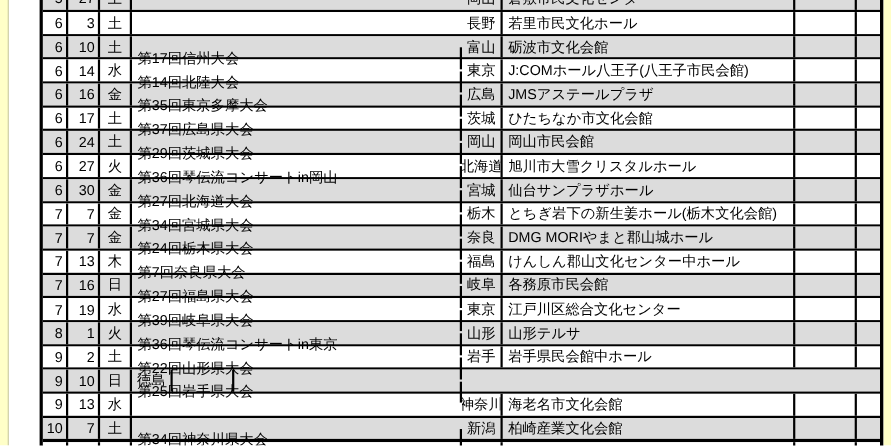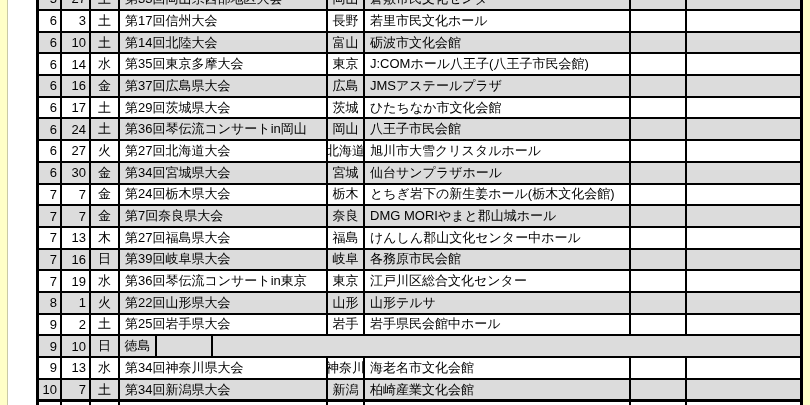--- a/index.html
+++ b/index.html
@@ -29,21 +29,21 @@
   .row.last{border-bottom:3px solid #000;}
   .row.clip-bottom{height:4px;border-bottom:0;}
   .cell{
     border-right:2px solid #000;box-sizing:border-box;
     display:flex;align-items:center;overflow:hidden;white-space:nowrap;
     font-size:13px;height:100%;
   }
   .c-month{width:23px;}
   .c-day{width:29px;}
   .c-dow{width:29px;}
-  .c-event{width:208px;padding-left:5px;}
+  .c-event{width:300px;padding-left:5px;margin-top:32px;}
   .c-pref{width:37px;}
   .c-venue{width:266px;padding-left:5px;}
   .c-x1{width:56px;}
   .c-x2{flex:1;border-right:0;}
   .num{justify-content:flex-end;padding-right:3px;}
   .ctr{justify-content:center;}
 </style>
 </head>
 <body>
 
@@ -195,21 +195,21 @@
     <div class="cell c-dow ctr">
             <span>土</span>
           </div>
     <div class="cell c-event fit">
             <span>第36回琴伝流コンサートin岡山</span>
           </div>
     <div class="cell c-pref ctr fit">
             <span>岡山</span>
           </div>
     <div class="cell c-venue fit">
-            <span>八王子市民会館</span>
+            <span>岡山市民会館</span>
           </div>
     <div class="cell c-x1"></div>
     <div class="cell c-x2"></div>
   </div>
         <div class="row">
     <div class="cell c-month num">
             <span>6</span>
           </div>
     <div class="cell c-day num">
             <span>27</span>

